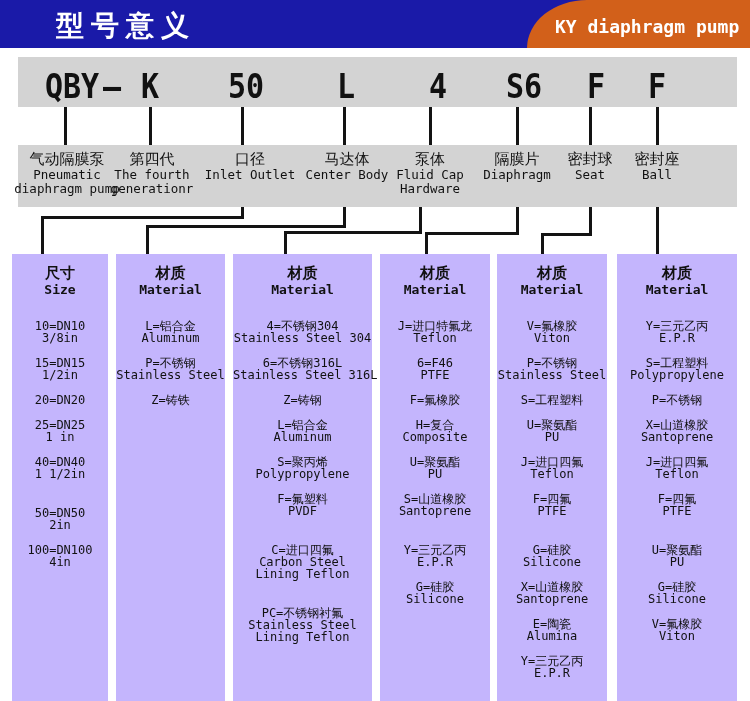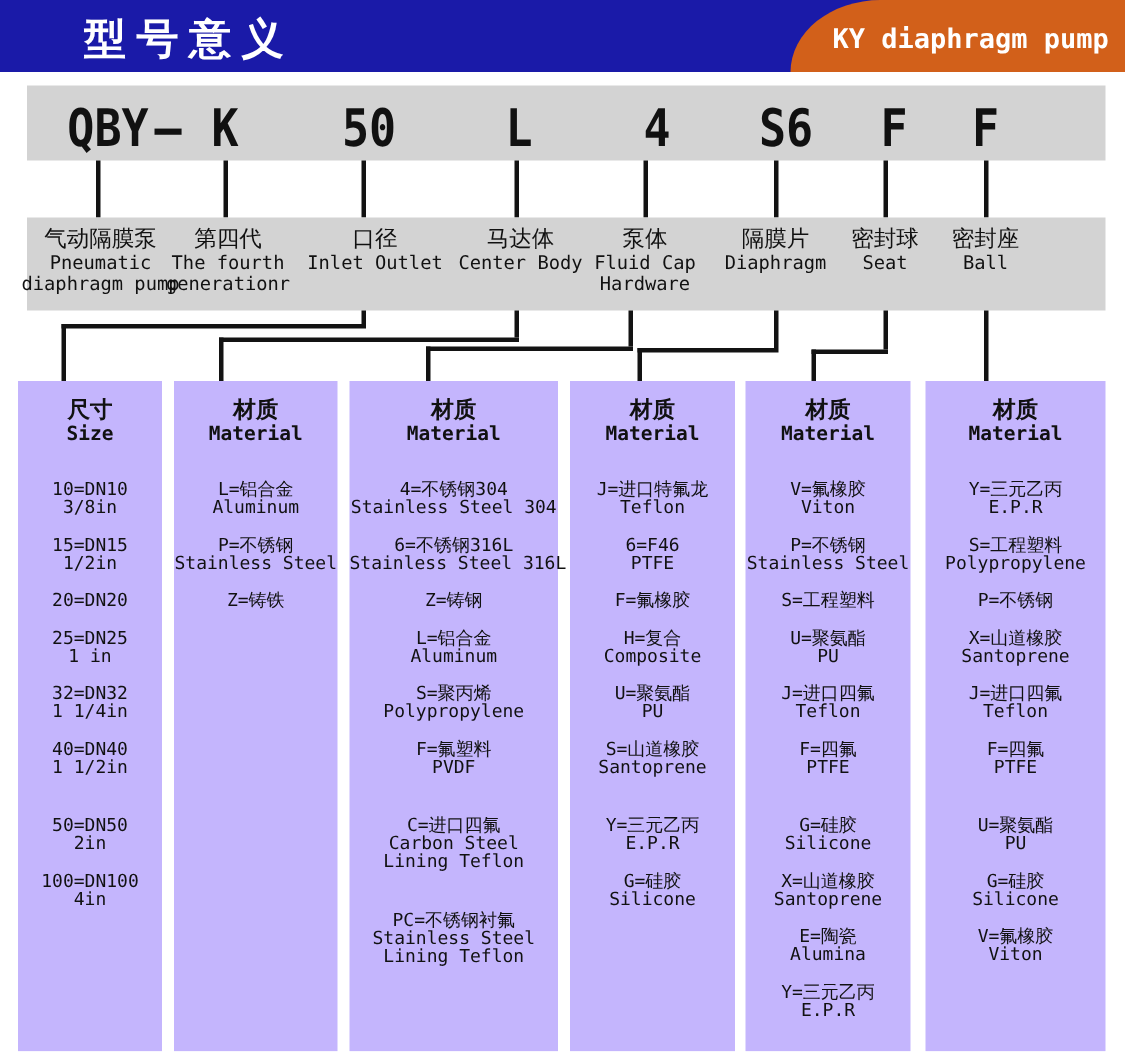--- a/index.html
+++ b/index.html
@@ -145,24 +145,20 @@
             <div class="en">1/2in</div>
           </div>
           <div class="entry">
             <div class="code">20=DN20</div>
           </div>
           <div class="entry">
             <div class="code">25=DN25</div>
             <div class="en">1 in</div>
           </div>
           <div class="entry">
-            <div class="code">32=DN32</div>
-            <div class="en">1 1/4in</div>
-          </div>
-          <div class="entry">
             <div class="code">40=DN40</div>
             <div class="en">1 1/2in</div>
           </div>
           <div class="entry gap">
             <div class="code">50=DN50</div>
             <div class="en">2in</div>
           </div>
           <div class="entry">
             <div class="code">100=DN100</div>
             <div class="en">4in</div>

